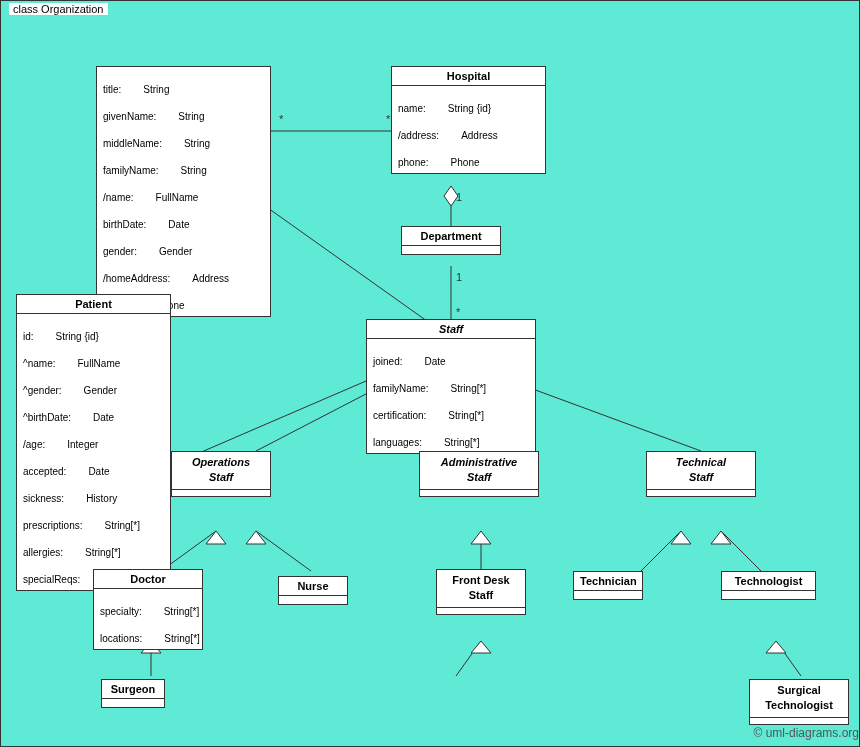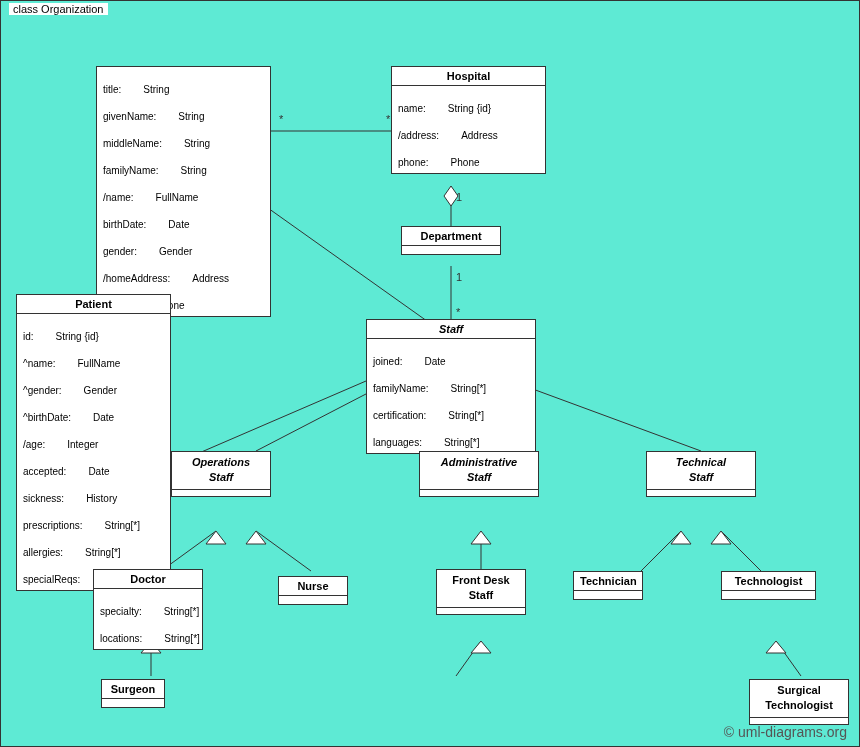--- a/index.html
+++ b/index.html
@@ -63,22 +63,22 @@
     #svg-overlay {
       position: absolute;
       top: 0; left: 0;
       width: 860px;
       height: 747px;
       pointer-events: none;
     }
     .copyright {
       position: absolute;
       bottom: 6px;
-      right: 12px;
-      font-size: 14px;
+      right: 0;
+      font-size: 12px;
       color: #555;
     }
   </style>
 </head>
 <body>
 
 <div id="diagram-container">
 
   <div class="class-label">class Organization</div>
 

